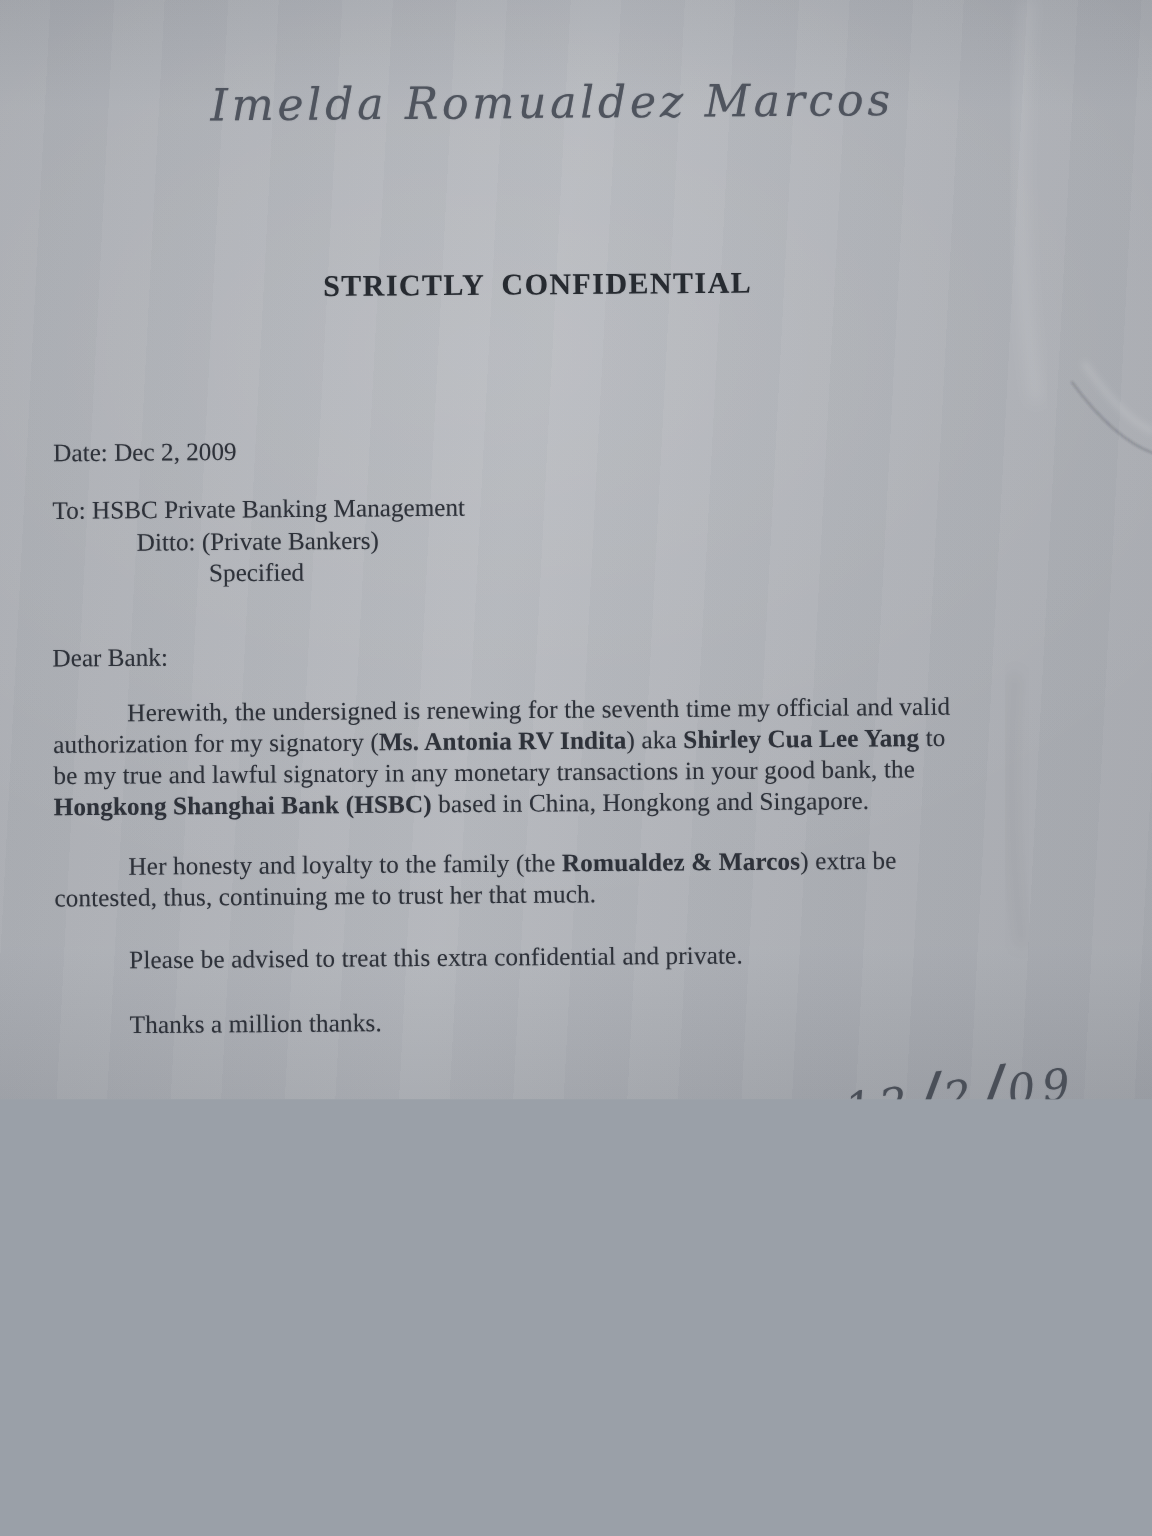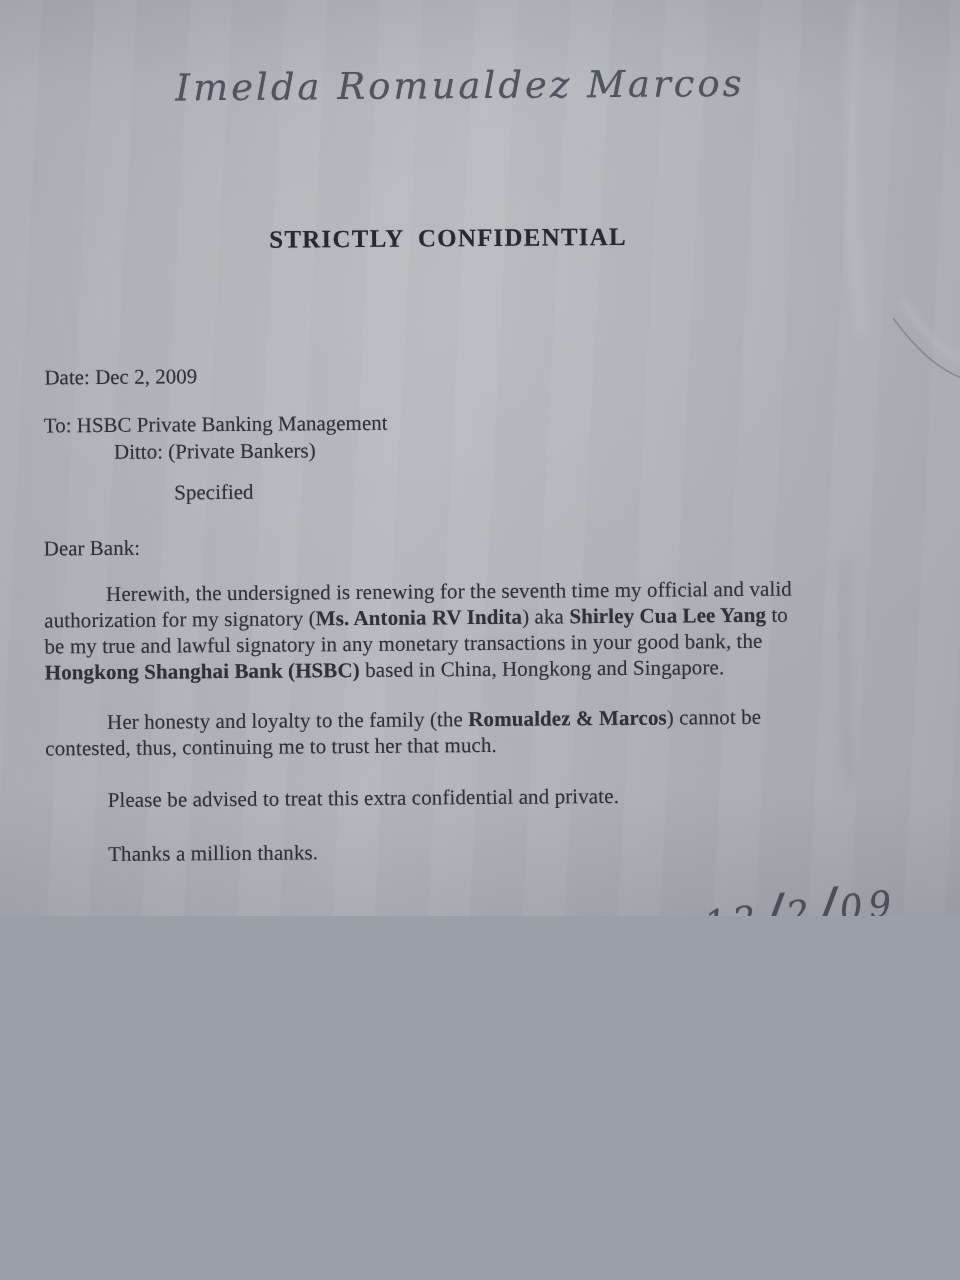--- a/index.html
+++ b/index.html
@@ -30,21 +30,21 @@
     text-shadow:0 0 1px rgba(70,75,85,0.45);
   }
   .confidential{
     position:absolute;top:224px;left:271px;
     font-weight:bold;font-size:25px;letter-spacing:1.2px;word-spacing:7px;color:#272b31;
   }
   .addr{position:absolute;font-size:21px;}
   .line-date{top:362px;left:45px;}
   .line-to{top:410px;left:44px;}
   .line-ditto{top:437px;left:114px;}
-  .line-specified{top:478px;left:174px;text-align:right;}
+  .line-specified{top:463px;left:174px;text-align:right;}
   .salutation{position:absolute;top:533px;left:43px;font-size:21px;}
 
   .para{position:absolute;left:43px;width:830px;font-size:21px;line-height:26px;letter-spacing:0.1px;}
   .para .line{white-space:nowrap;}
   .para .line:first-child{padding-left:62px;}
   .para .b{font-weight:bold;}
   .p1{top:578px;}
   .p2{top:706px;}
   .p3{top:784px;}
   .p4{top:838px;}
@@ -82,21 +82,21 @@
 
     <div class="salutation typeset">Dear Bank:</div>
 
     <div class="para p1 typeset">
         <div class="line"><span>Herewith, the undersigned is renewing for the seventh time my official and valid</span></div>
         <div class="line"><span>authorization for my signatory (</span><span class="b">Ms. Antonia RV Indita</span><span>) aka </span><span class="b">Shirley Cua Lee Yang</span><span> to</span></div>
         <div class="line"><span>be my true and lawful signatory in any monetary transactions in your good bank, the</span></div>
         <div class="line"><span class="b">Hongkong Shanghai Bank (HSBC)</span><span> based in China, Hongkong and Singapore.</span></div>
       </div>
     <div class="para p2 typeset">
-        <div class="line"><span>Her honesty and loyalty to the family (the </span><span class="b">Romualdez &amp; Marcos</span><span>) cannot be</span></div>
+        <div class="line"><span>Her honesty and loyalty to the family (the </span><span class="b">Romualdez &amp; Marcos</span><span>) extra be</span></div>
         <div class="line"><span>contested, thus, continuing me to trust her that much.</span></div>
       </div>
     <div class="para p3 typeset">
         <div class="line"><span>Please be advised to treat this extra confidential and private.</span></div>
       </div>
     <div class="para p4 typeset">
         <div class="line"><span>Thanks a million thanks.</span></div>
       </div>
 
     <div class="hand-date"><span class="hdigit">1</span><span class="hdigit">2</span><span class="hslash">/</span><span class="hdigit">2</span><span class="hslash">/</span><span class="hdigit">0</span><span class="hdigit">9</span></div>

